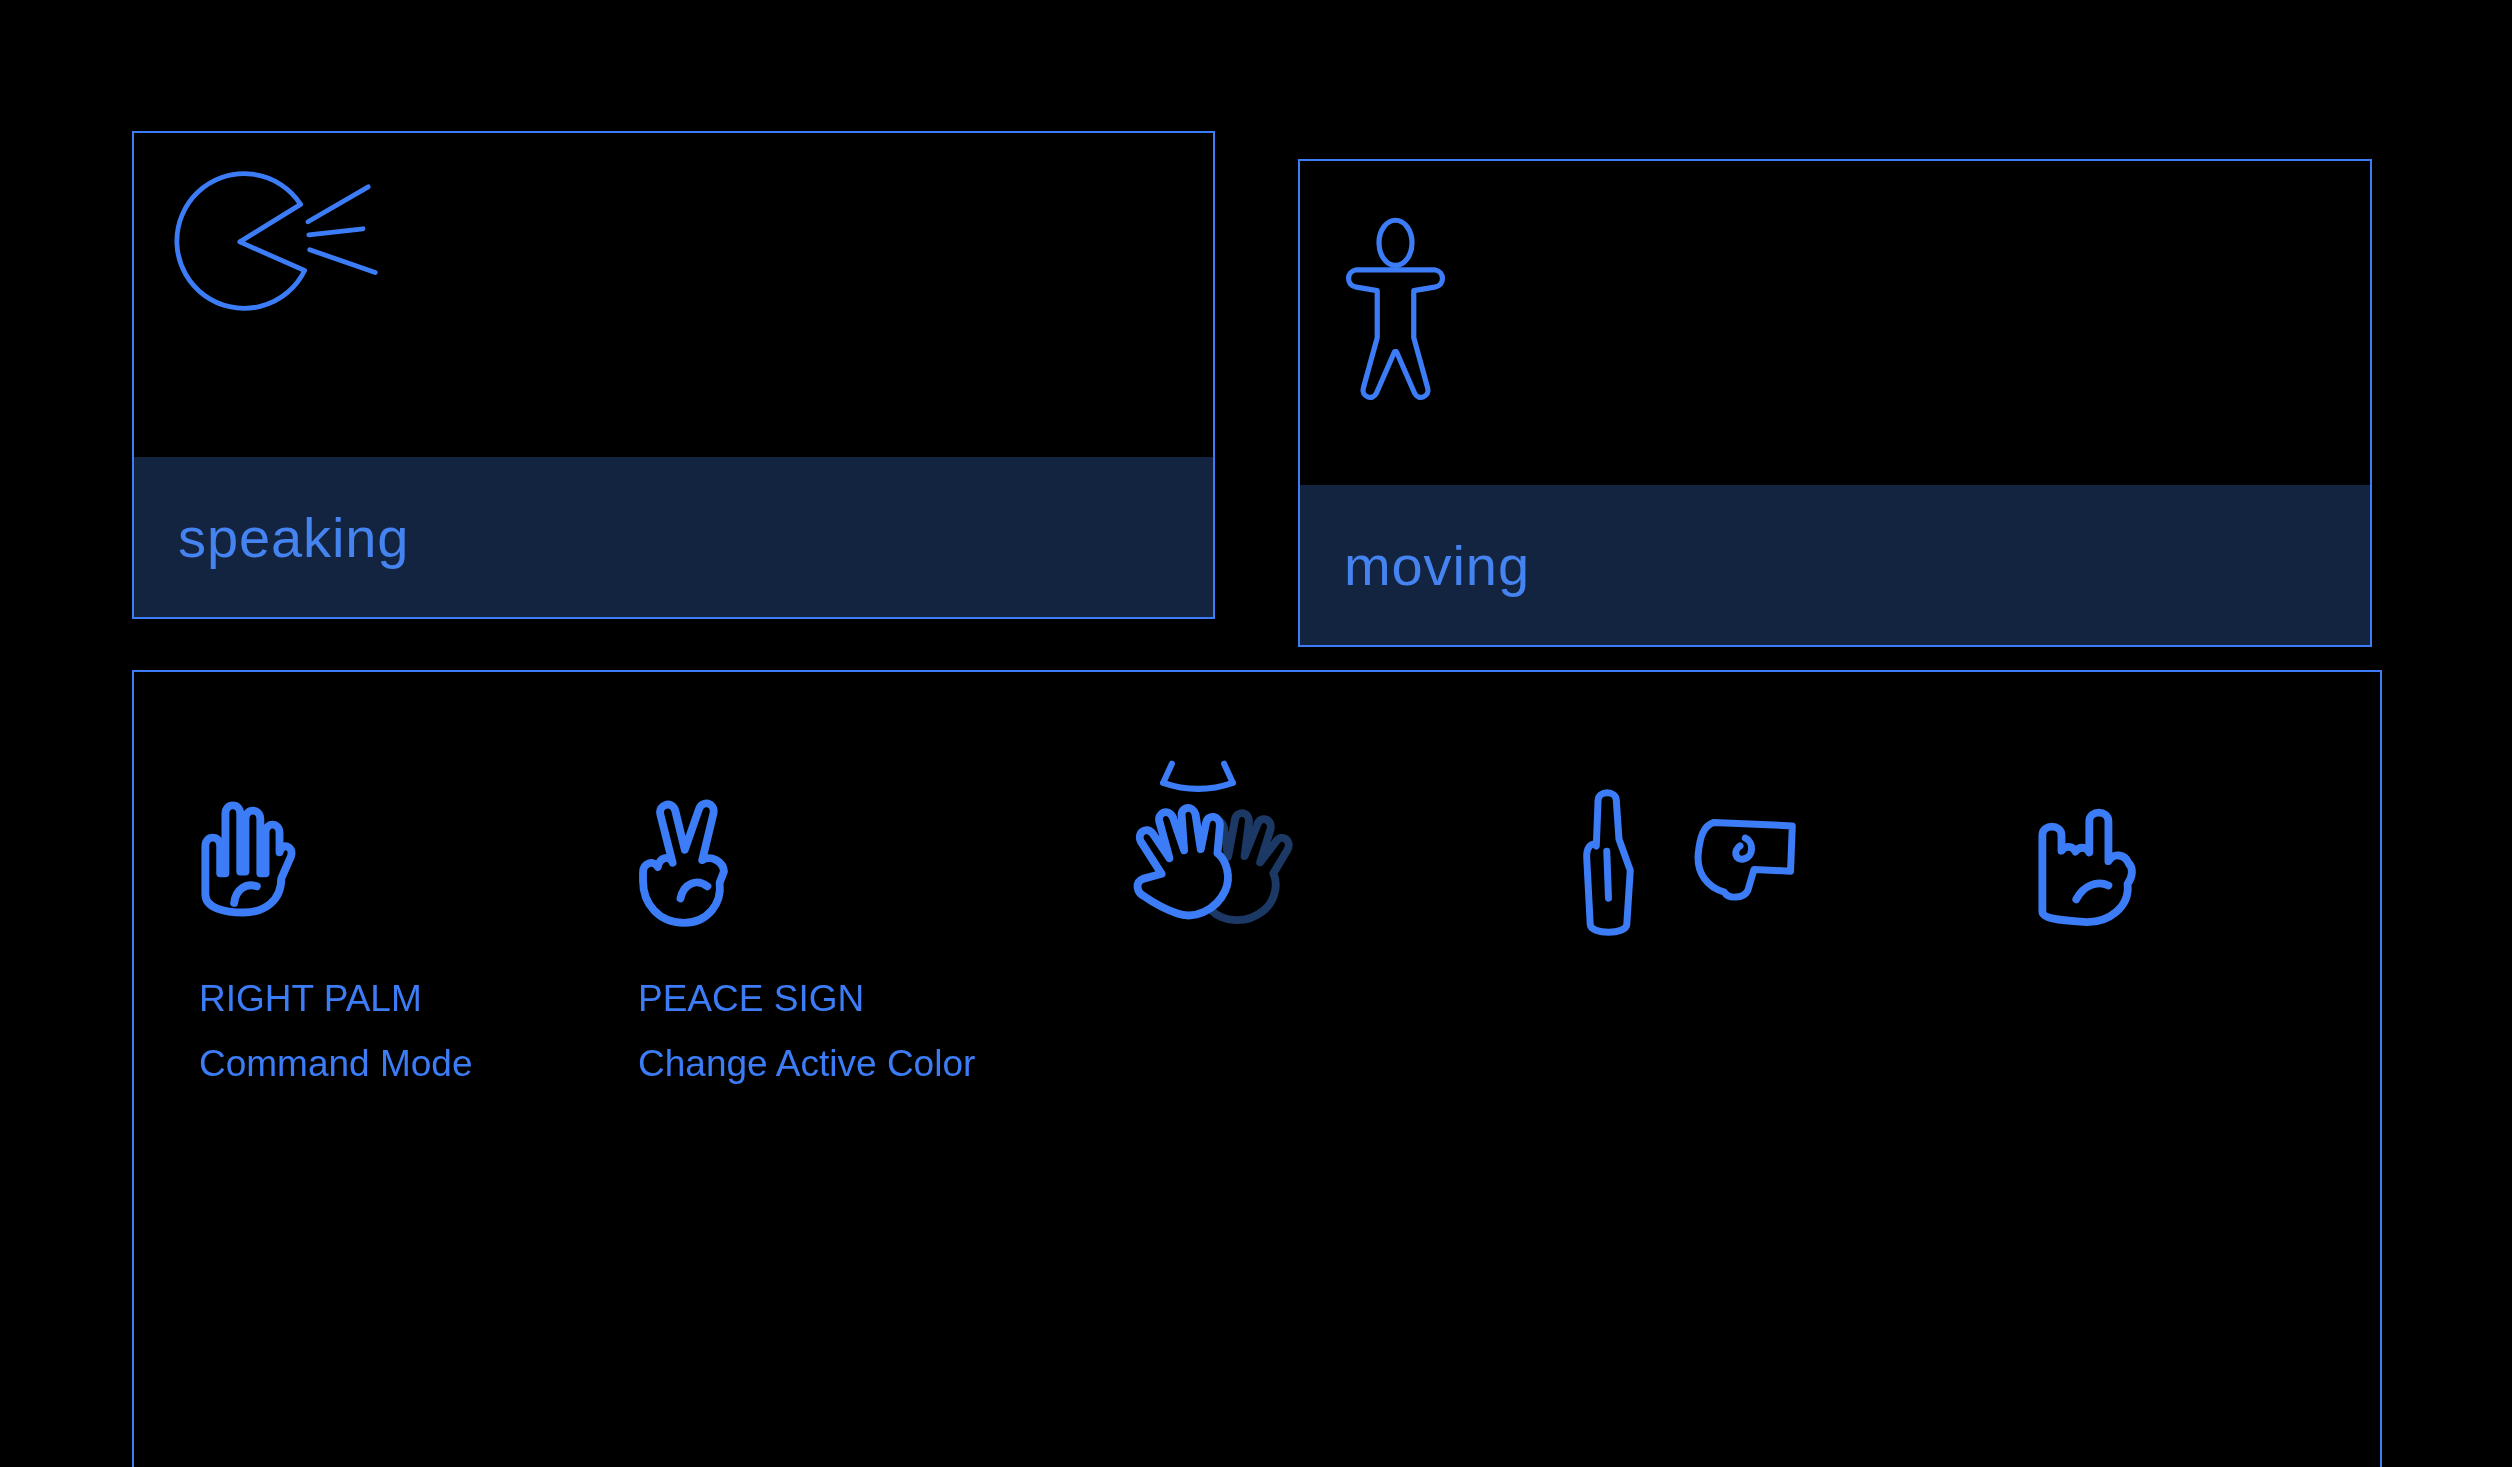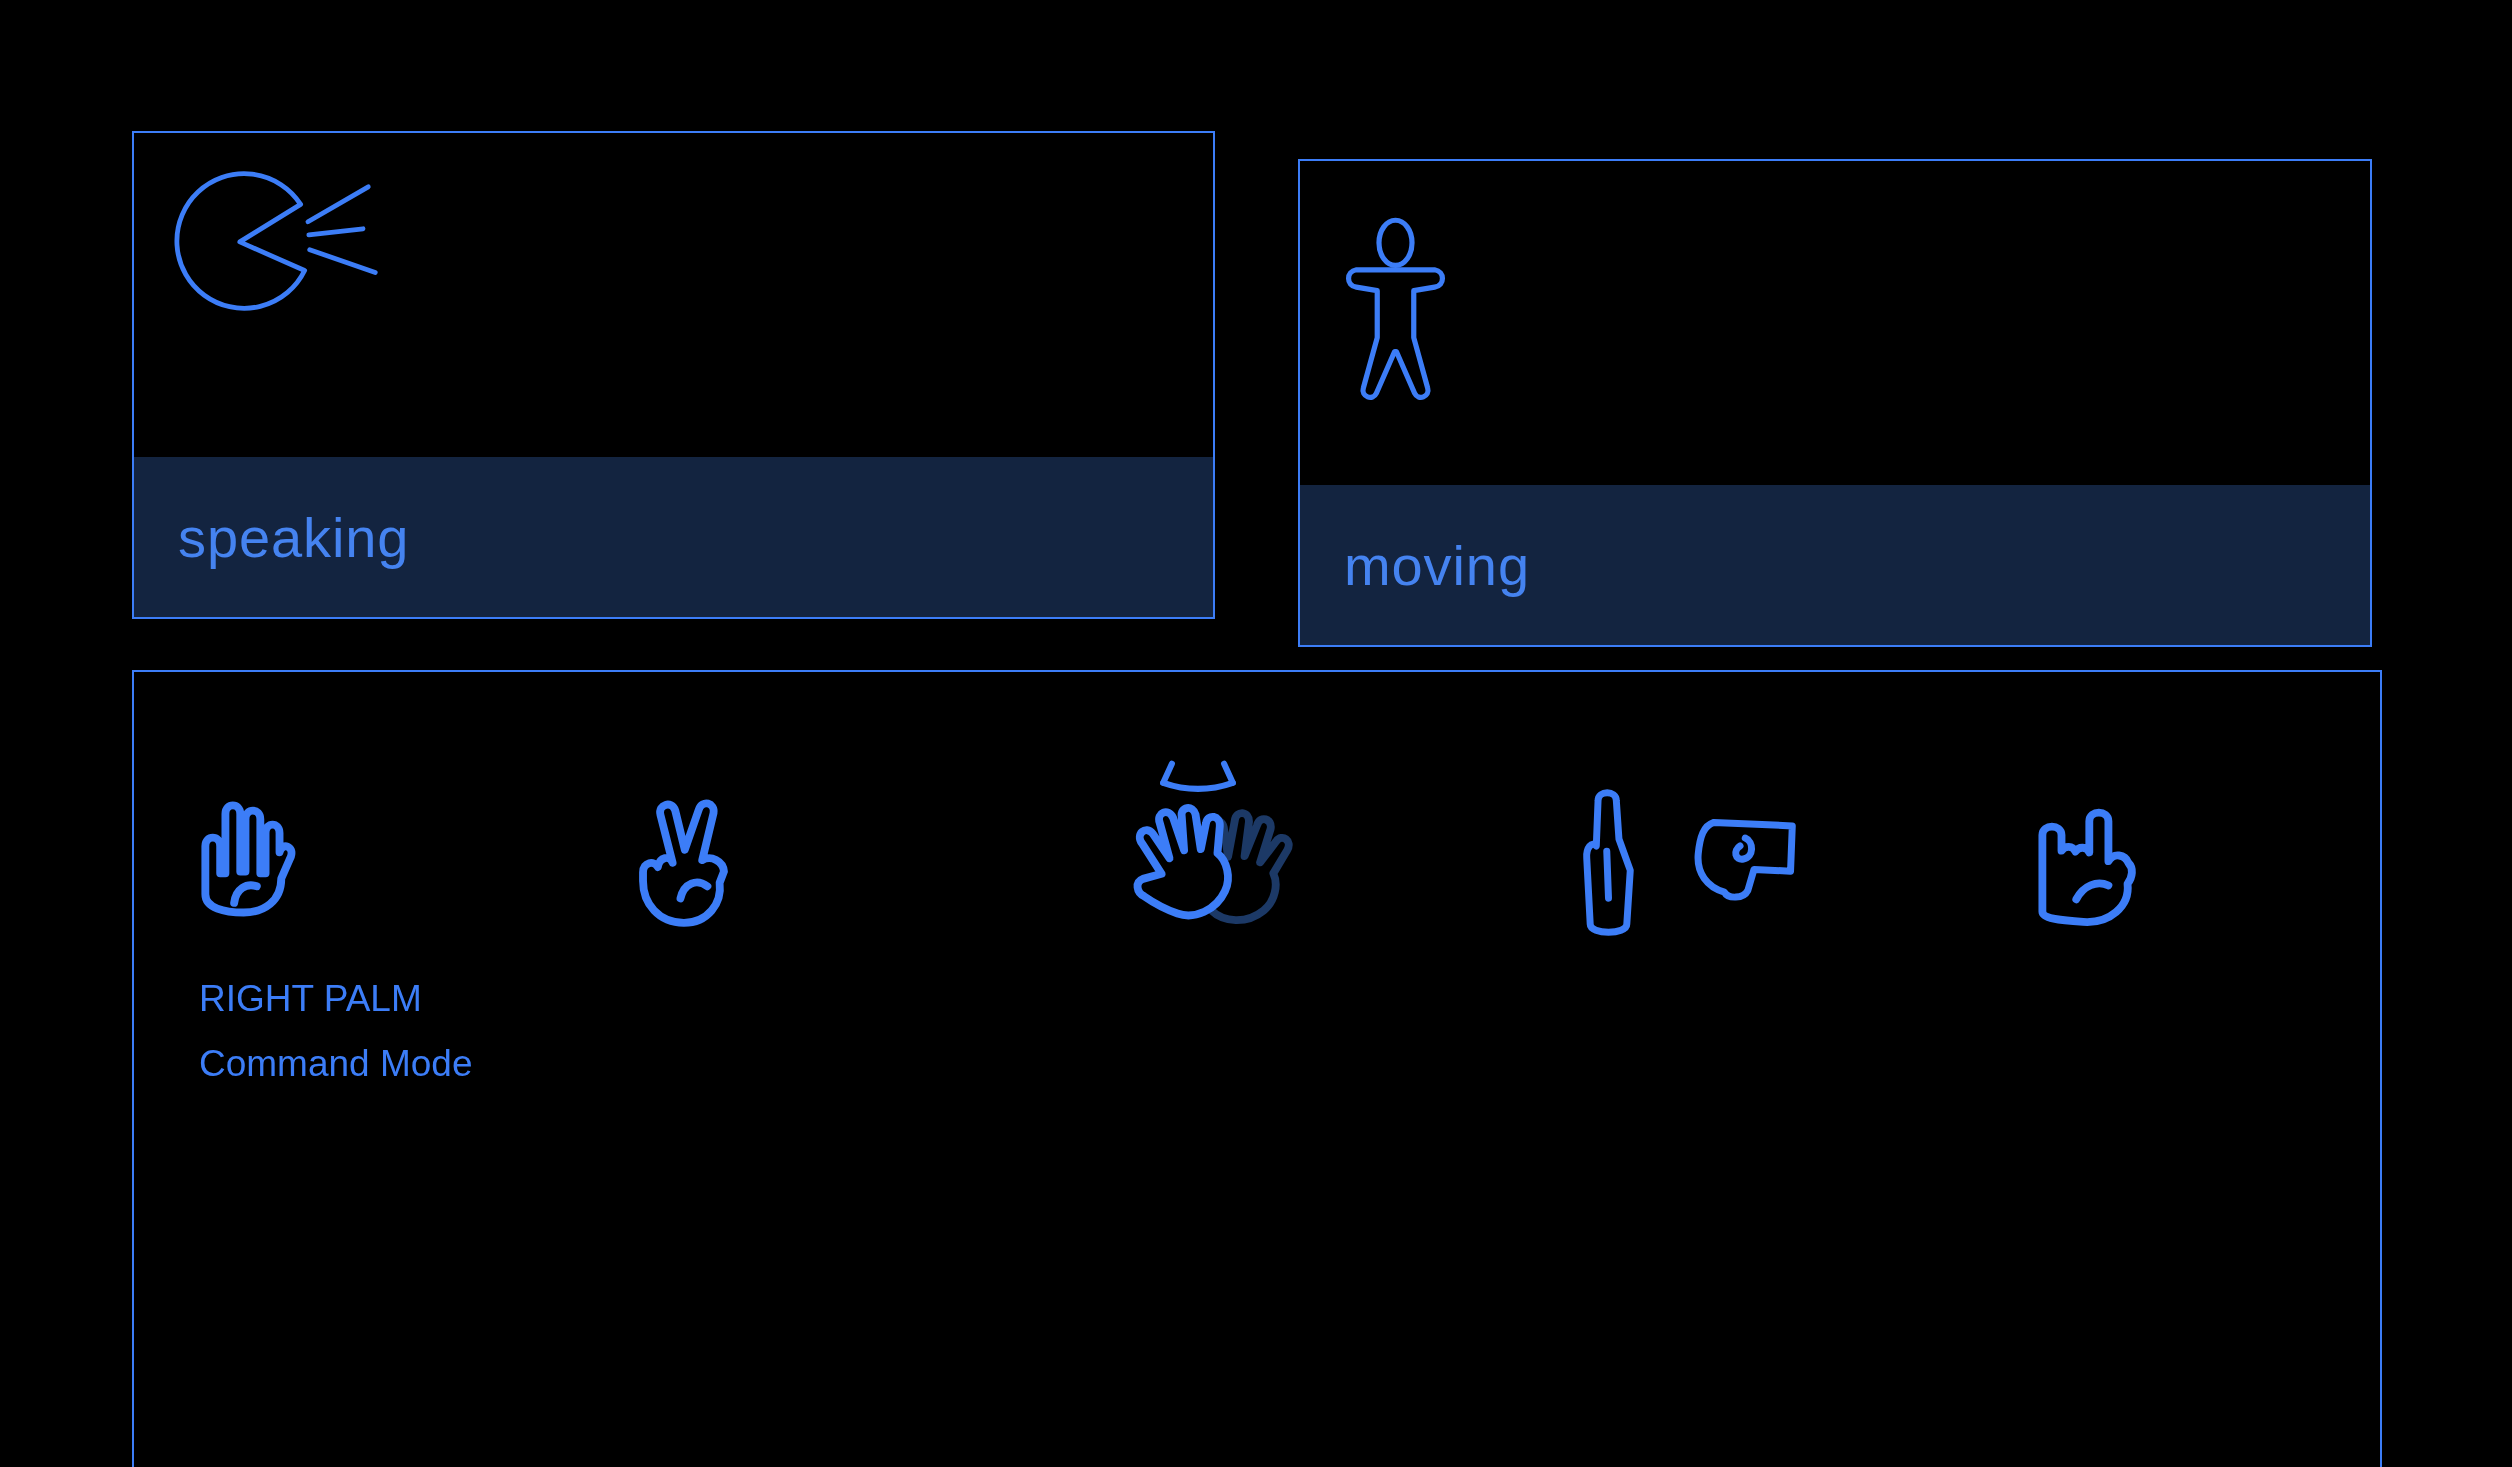--- a/index.html
+++ b/index.html
@@ -85,20 +85,24 @@
       <div>RIGHT PALM</div>
       <div class="gcol-sub">Command Mode</div>
     </div>
 
     <svg class="icon-svg" style="left:500px;top:122px" width="99" height="141" viewBox="0 0 113 162">
       <path class="stroke" stroke-width="9" d="M 10 100 L 10 90 C 10 78 23 76 27 84 C 29 72 41 70 44 79 L 30 24 C 27 12 43 7 47 19
            L 58 64 L 74 18 C 78 6 93 10 91 22 L 78 76 C 88 70 102 77 103 89 L 98 102
            C 101 126 84 148 57 148 C 28 148 10 126 10 100 Z"></path>
       <path class="stroke" stroke-width="9" d="M 53 120 C 57 102 72 97 84 106"></path>
     </svg>
+    <div class="gcol-text" style="left:504px;top:304px">
+      <div>PEACE SIGN</div>
+      <div class="gcol-sub">Change Active Color</div>
+    </div>
 
     <svg class="icon-svg" style="left:1024px;top:88px" width="80" height="30" viewBox="0 0 92 34">
       <path class="stroke" stroke-width="7" d="M 6 26 Q 46 40 86 26"></path>
       <path class="stroke" stroke-width="7" d="M 6 26 L 16 4"></path>
       <path class="stroke" stroke-width="7" d="M 86 26 L 76 4"></path>
     </svg>
     <svg class="icon-svg" style="left:994px;top:125px" width="188" height="153" viewBox="0 0 215 175">
       <defs>
         <path id="wavehand" d="M 10 96 C 2 90 2 78 12 76 L 34 74 L 18 36 C 12 24 26 16 32 27 L 46 58
              L 42 16 C 40 4 55 1 58 13 L 64 52 L 68 14 C 68 2 83 2 84 14 L 83 54

